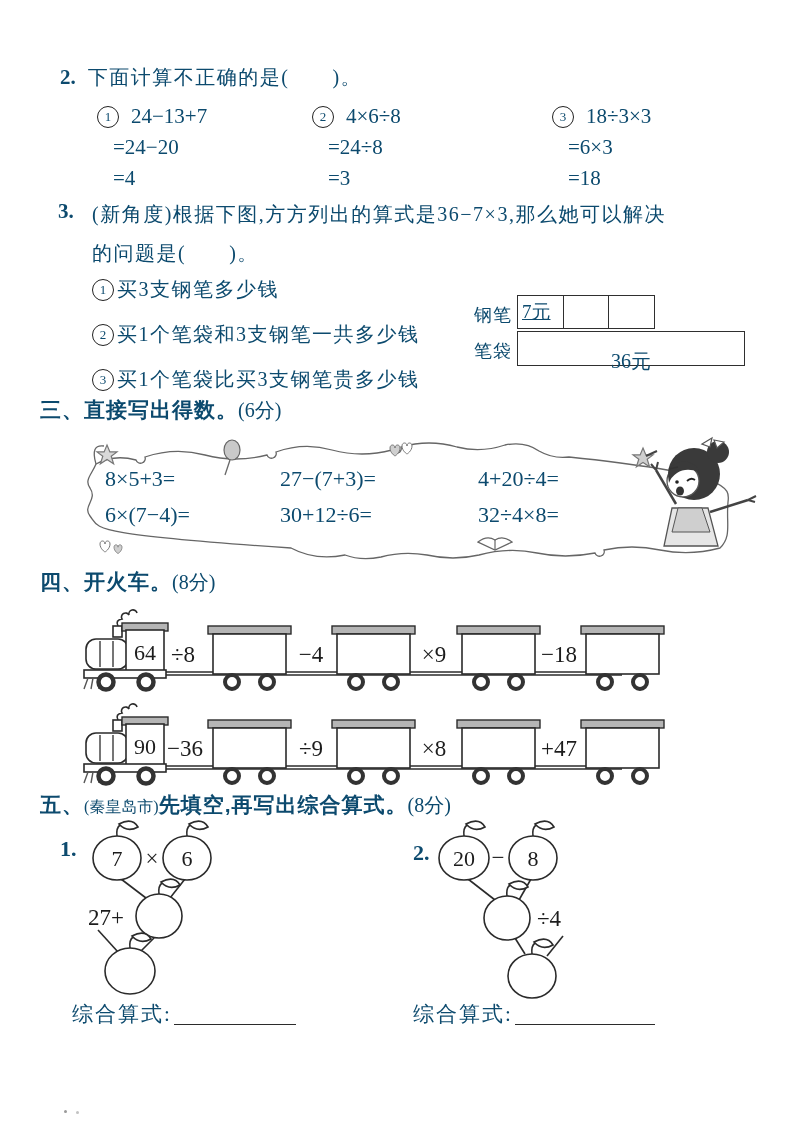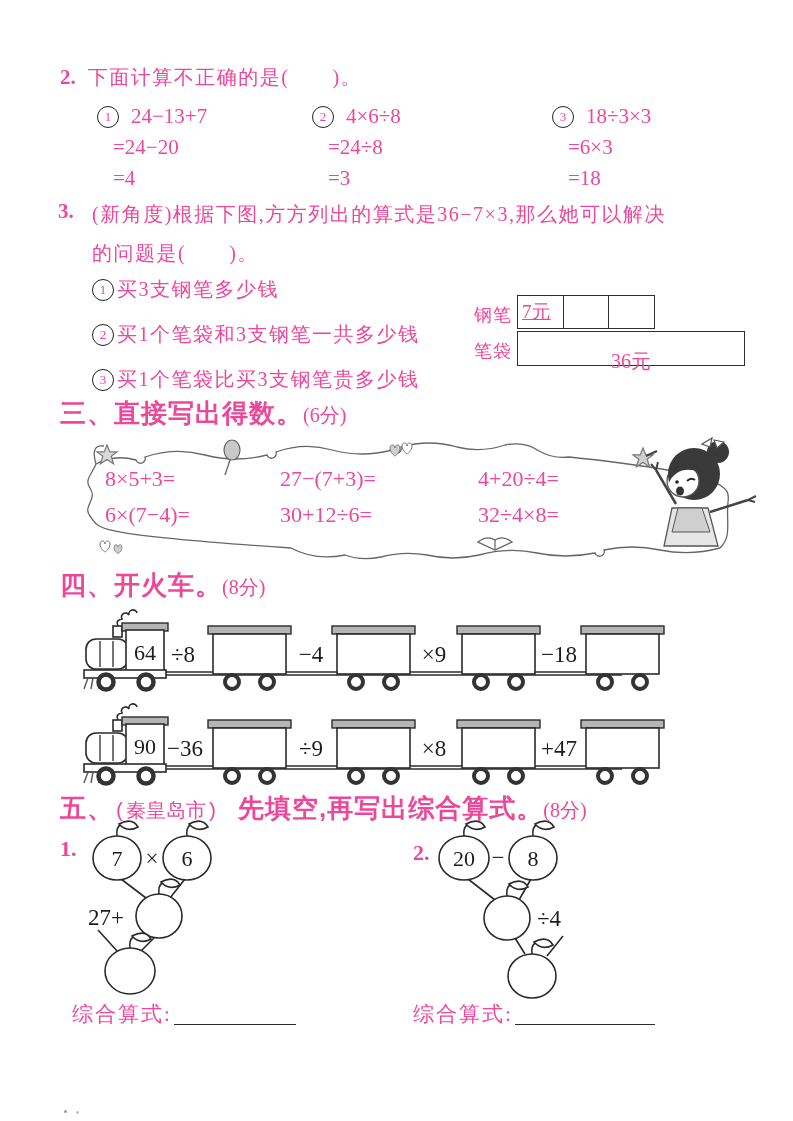--- a/index.html
+++ b/index.html
@@ -1,31 +1,31 @@
 <!DOCTYPE html>
 <html><head>
 <meta charset="utf-8">
 <style>
   html,body{margin:0;padding:0;background:#e8e8e8;}
   .page{position:relative;width:793px;height:1121px;background:#ffffff;overflow:hidden;
-        font-family:"Liberation Serif",serif;color:#ec4899;}
+        font-family:"Liberation Serif",serif;color:#0c4a6e;}
   .abs{position:absolute;}
   .qnum{font-weight:bold;font-size:21px;font-family:"Liberation Serif",serif;}
   .cnline{font-size:20px;letter-spacing:1.5px;white-space:nowrap;}
   .badge{display:inline-flex;align-items:center;justify-content:center;
          width:20px;height:20px;border:1.5px solid #222;border-radius:50%;
          font-size:13px;line-height:1;flex:0 0 auto;}
   .math{font-size:21px;white-space:nowrap;}
   .opt-line1{display:flex;align-items:center;gap:12px;}
   .opt-step{margin:6px 0 0 16px;}
   .q3opt{display:flex;align-items:center;gap:3px;}
   .heading{font-family:"Liberation Sans","DejaVu Sans",sans-serif;font-weight:bold;
-           font-size:26px;letter-spacing:1px;white-space:nowrap;margin-left:20px;}
+           font-size:21px;letter-spacing:1px;white-space:nowrap;}
   .score{font-family:"Liberation Serif",serif;font-weight:normal;font-size:20px;letter-spacing:0;}
-  .src{font-family:Liberation Mono, monospace;font-weight:normal;font-size:20px;letter-spacing:0;}
+  .src{font-family:Liberation Serif, serif;font-weight:normal;font-size:16px;letter-spacing:0;}
   .bar{position:absolute;border:1.6px solid #2f2f2f;background:#fff;box-sizing:border-box;}
   .pen-bar{display:flex;}
   .pen-cell{box-sizing:border-box;height:100%;}
   .pen-cell+.pen-cell{border-left:1.6px solid #2f2f2f;}
   .bar-label{font-size:18px;letter-spacing:1px;}
   .expr{font-size:22px;white-space:nowrap;}
   .formula-row{font-size:21px;letter-spacing:2px;white-space:nowrap;}
   .blankline{display:inline-block;border-bottom:1.6px solid #2b2b2b;height:19px;
              vertical-align:-4px;margin-left:2px;}
   svg{overflow:visible;}

